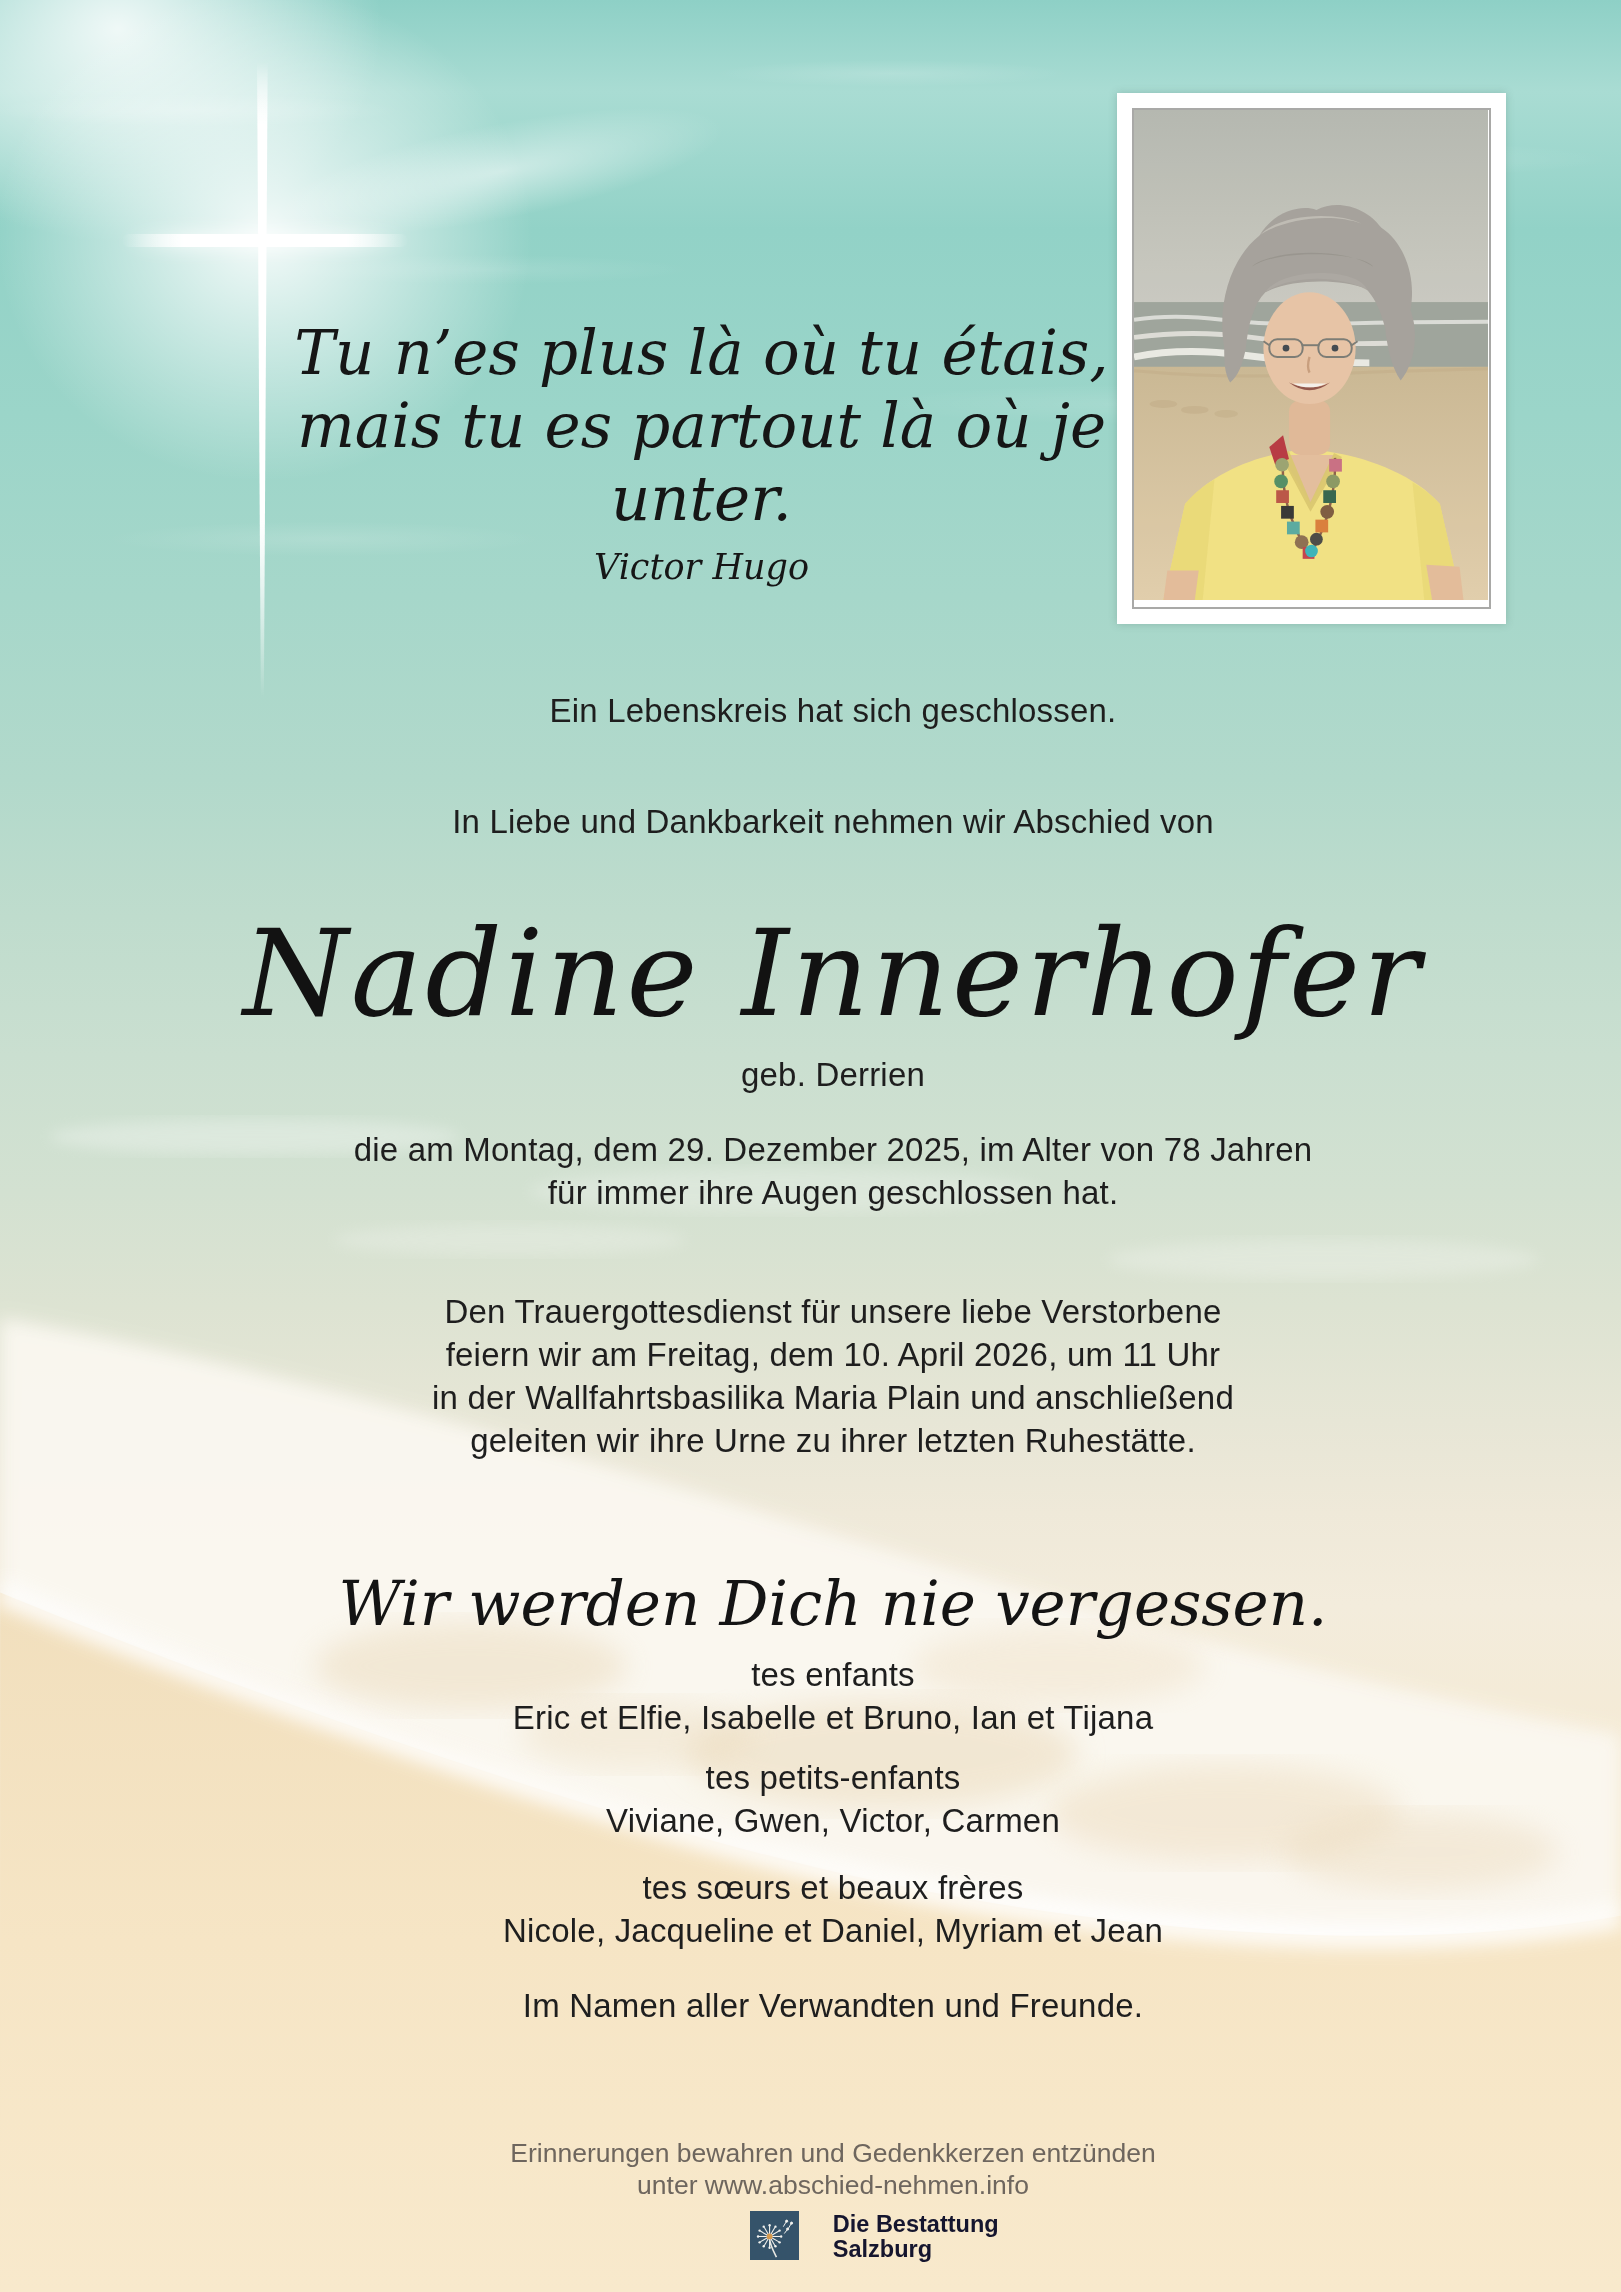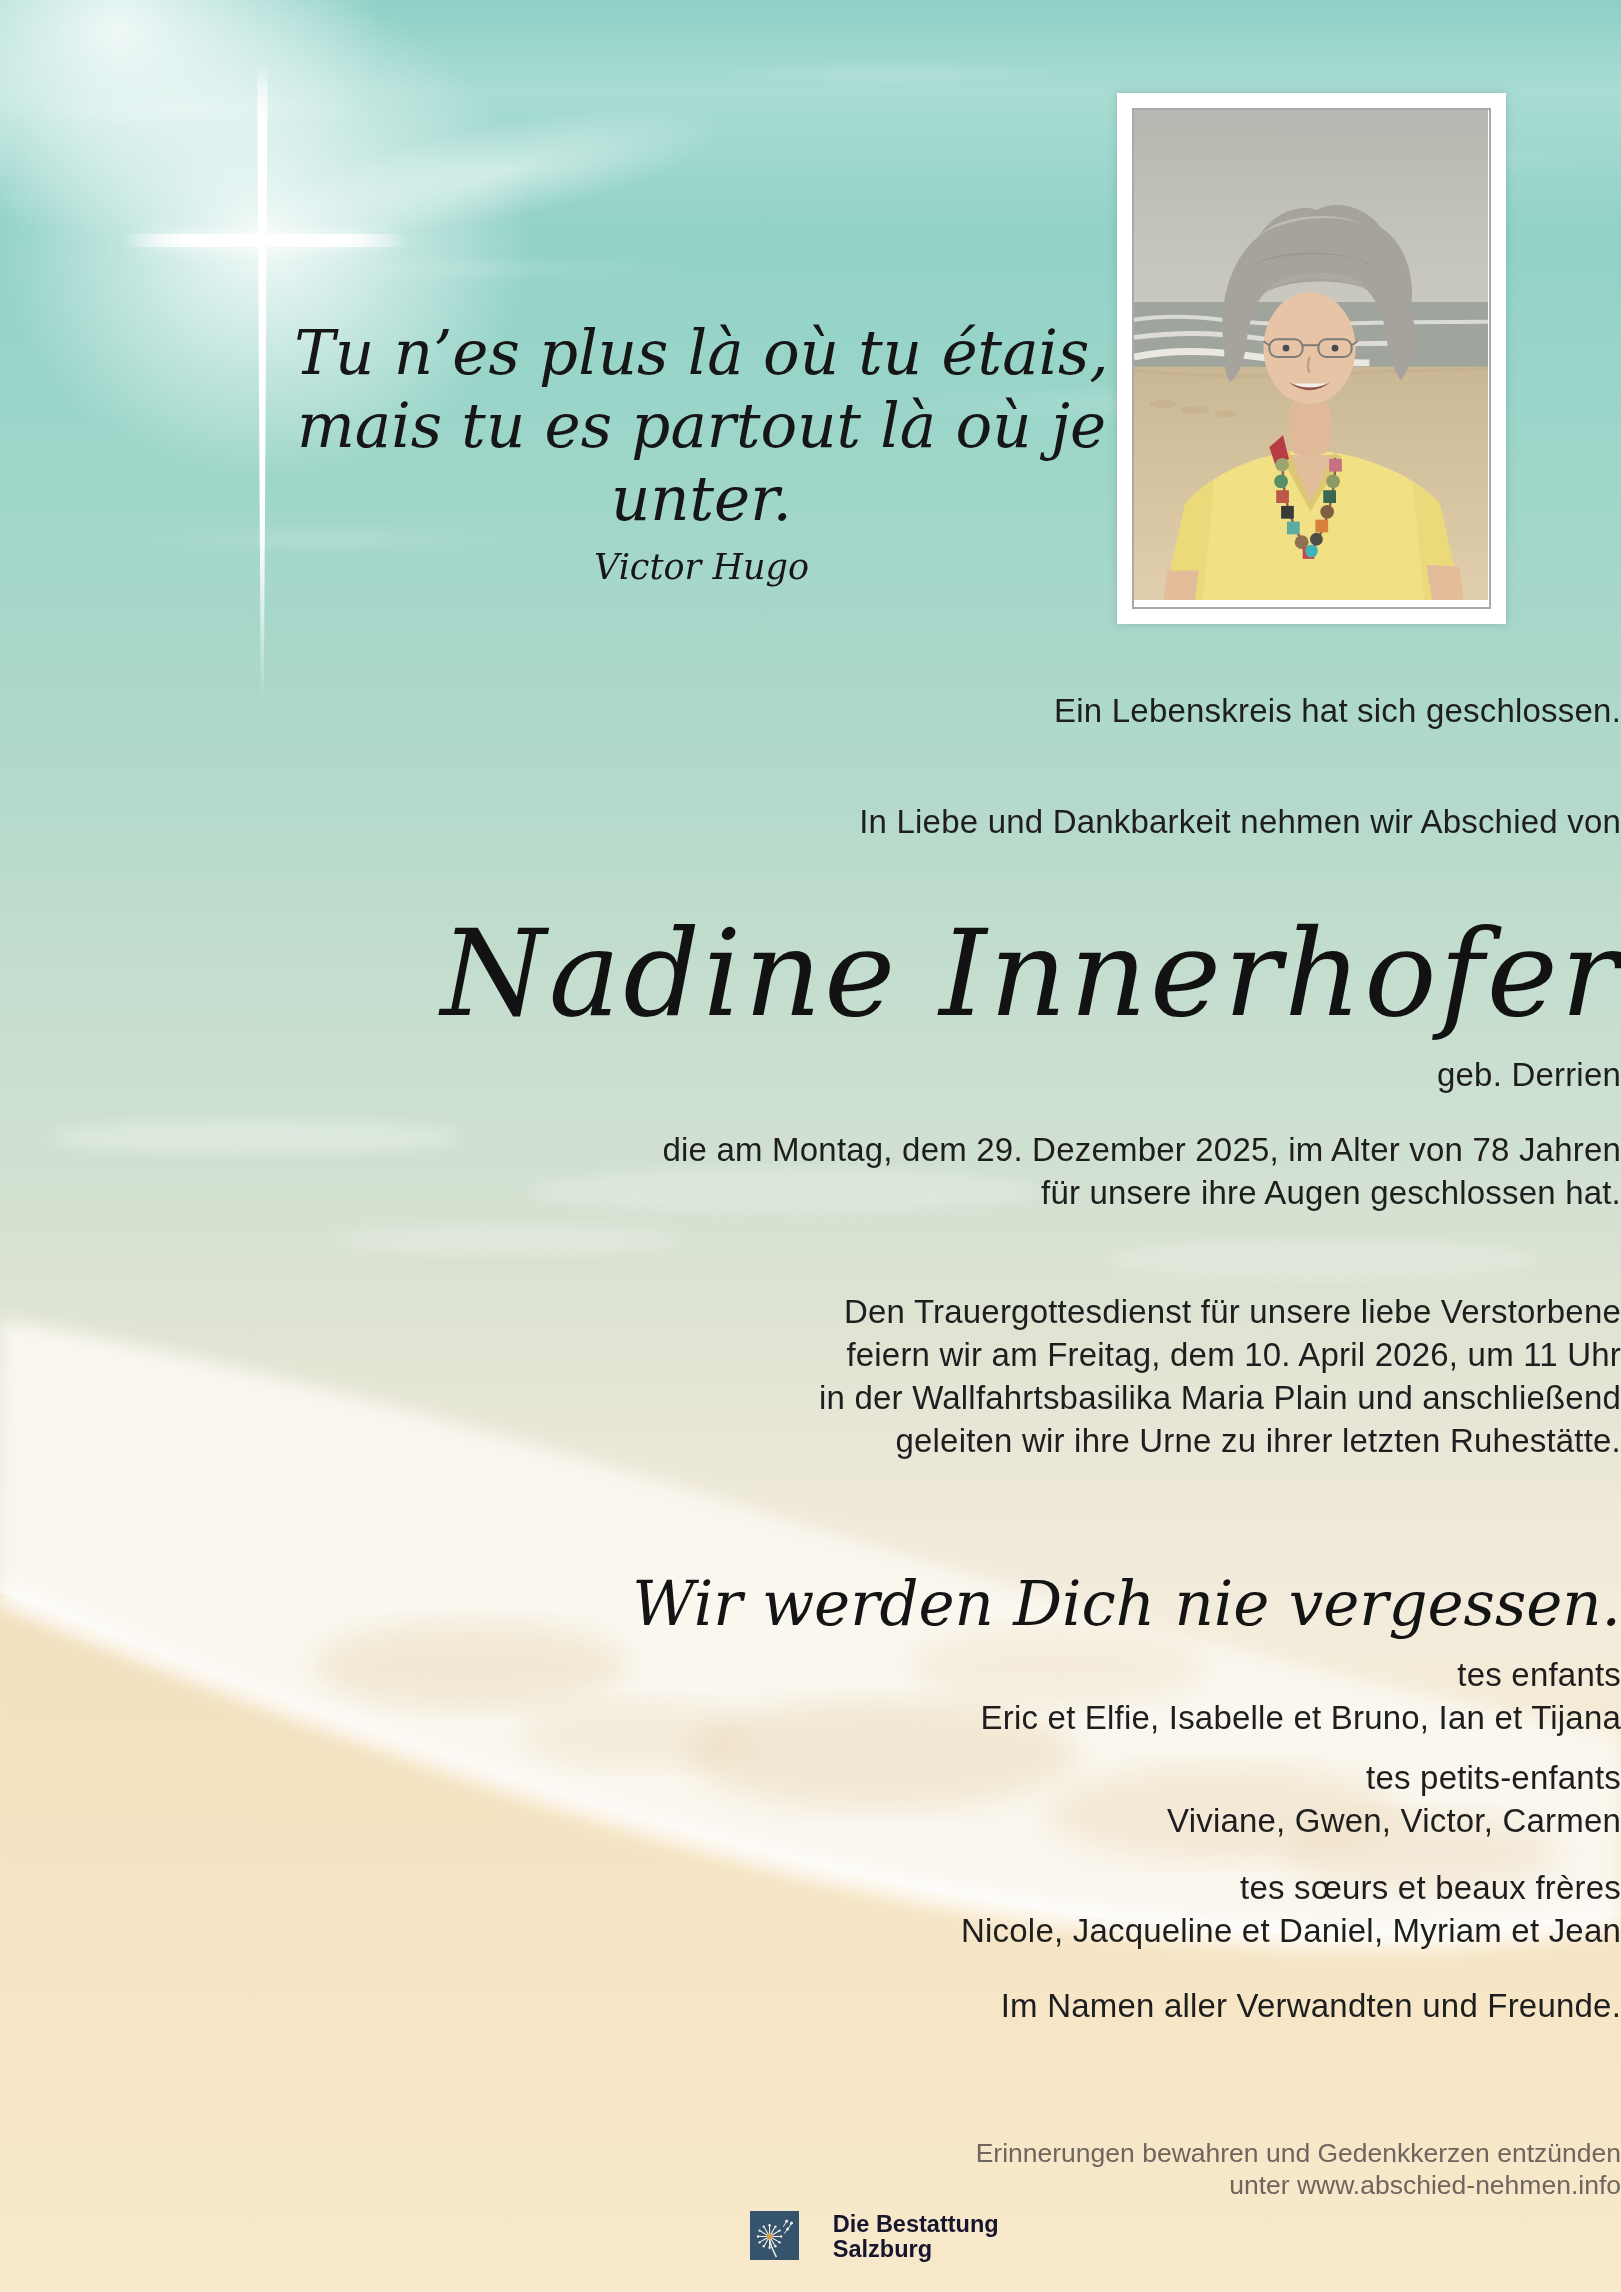--- a/index.html
+++ b/index.html
@@ -47,21 +47,21 @@
   
   .photo-frame{
     position:absolute;left:1117px;top:93px;width:389px;height:531px;
     background:#ffffff;box-sizing:border-box;padding:14.7px;
     box-shadow:0 0 7.8px rgba(60,90,85,.25);
   }
   .photo-inner{width:100%;height:100%;box-sizing:border-box;border:2.9px solid #a9a9a7;overflow:hidden;}
   .photo-inner svg{display:block;}
 
   
-  .col{position:absolute;left:45px;width:1576px;text-align:right;}
+  .col{position:absolute;left:45px;width:1576px;text-align:center;}
   .quote-col{position:absolute;left:245px;width:913px;text-align:center;}
   .script{font-family:"DejaVu Serif", serif;font-style:italic;}
   .quote-line{font-size:61px;line-height:73px;color:#161616;}
   .quote-author{font-size:35px;margin-top:12px;color:#161616;}
   .body-line{font-size:33px;line-height:43px;letter-spacing:0.2px;}
   .name{font-size:120px;line-height:147px;letter-spacing:2.9px;color:#121212;}
   .farewell{font-size:61px;line-height:71px;color:#141414;}
   .footer-line{font-size:26.5px;line-height:32px;color:#6e665e;}
   .logo{position:absolute;left:750px;top:2211px;width:255px;display:flex;align-items:flex-start;gap:24px;}
   .logo-icon{width:49px;height:49px;flex:0 0 auto;}
@@ -204,21 +204,21 @@
   </div>
 
   <div class="col body-line" style="top:689px">Ein Lebenskreis hat sich geschlossen.</div>
   <div class="col body-line" style="top:800px">In Liebe und Dankbarkeit nehmen wir Abschied von</div>
 
   <div class="col script name" style="top:900px">Nadine Innerhofer</div>
   <div class="col body-line" style="top:1053px">geb. Derrien</div>
 
   <div class="col" style="top:1128px">
     <div class="body-line">die am Montag, dem 29. Dezember 2025, im Alter von 78 Jahren</div>
-    <div class="body-line">für unsere ihre Augen geschlossen hat.</div>
+    <div class="body-line">für immer ihre Augen geschlossen hat.</div>
   </div>
 
   <div class="col" style="top:1290px">
     <div class="body-line">Den Trauergottesdienst für unsere liebe Verstorbene</div>
     <div class="body-line">feiern wir am Freitag, dem 10. April 2026, um 11 Uhr</div>
     <div class="body-line">in der Wallfahrtsbasilika Maria Plain und anschließend</div>
     <div class="body-line">geleiten wir ihre Urne zu ihrer letzten Ruhestätte.</div>
   </div>
 
   <div class="col script farewell" style="top:1568px">Wir werden Dich nie vergessen.</div>

